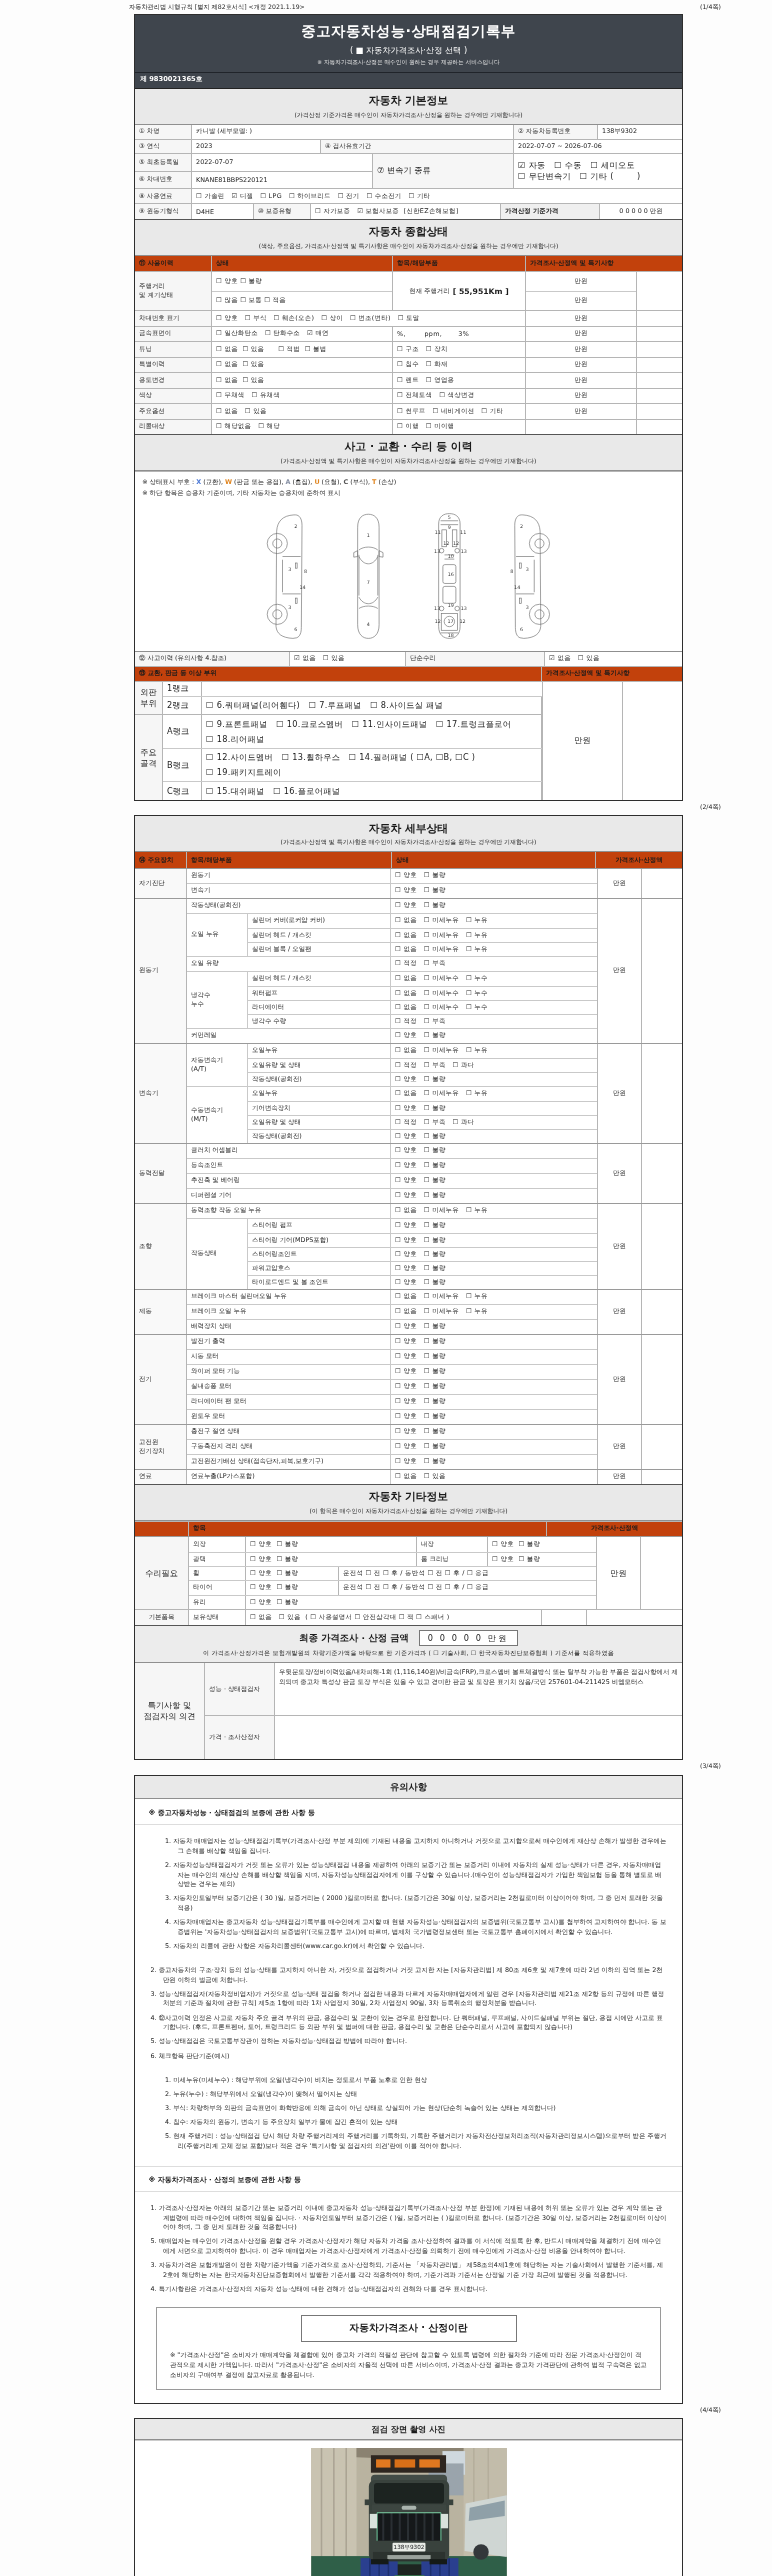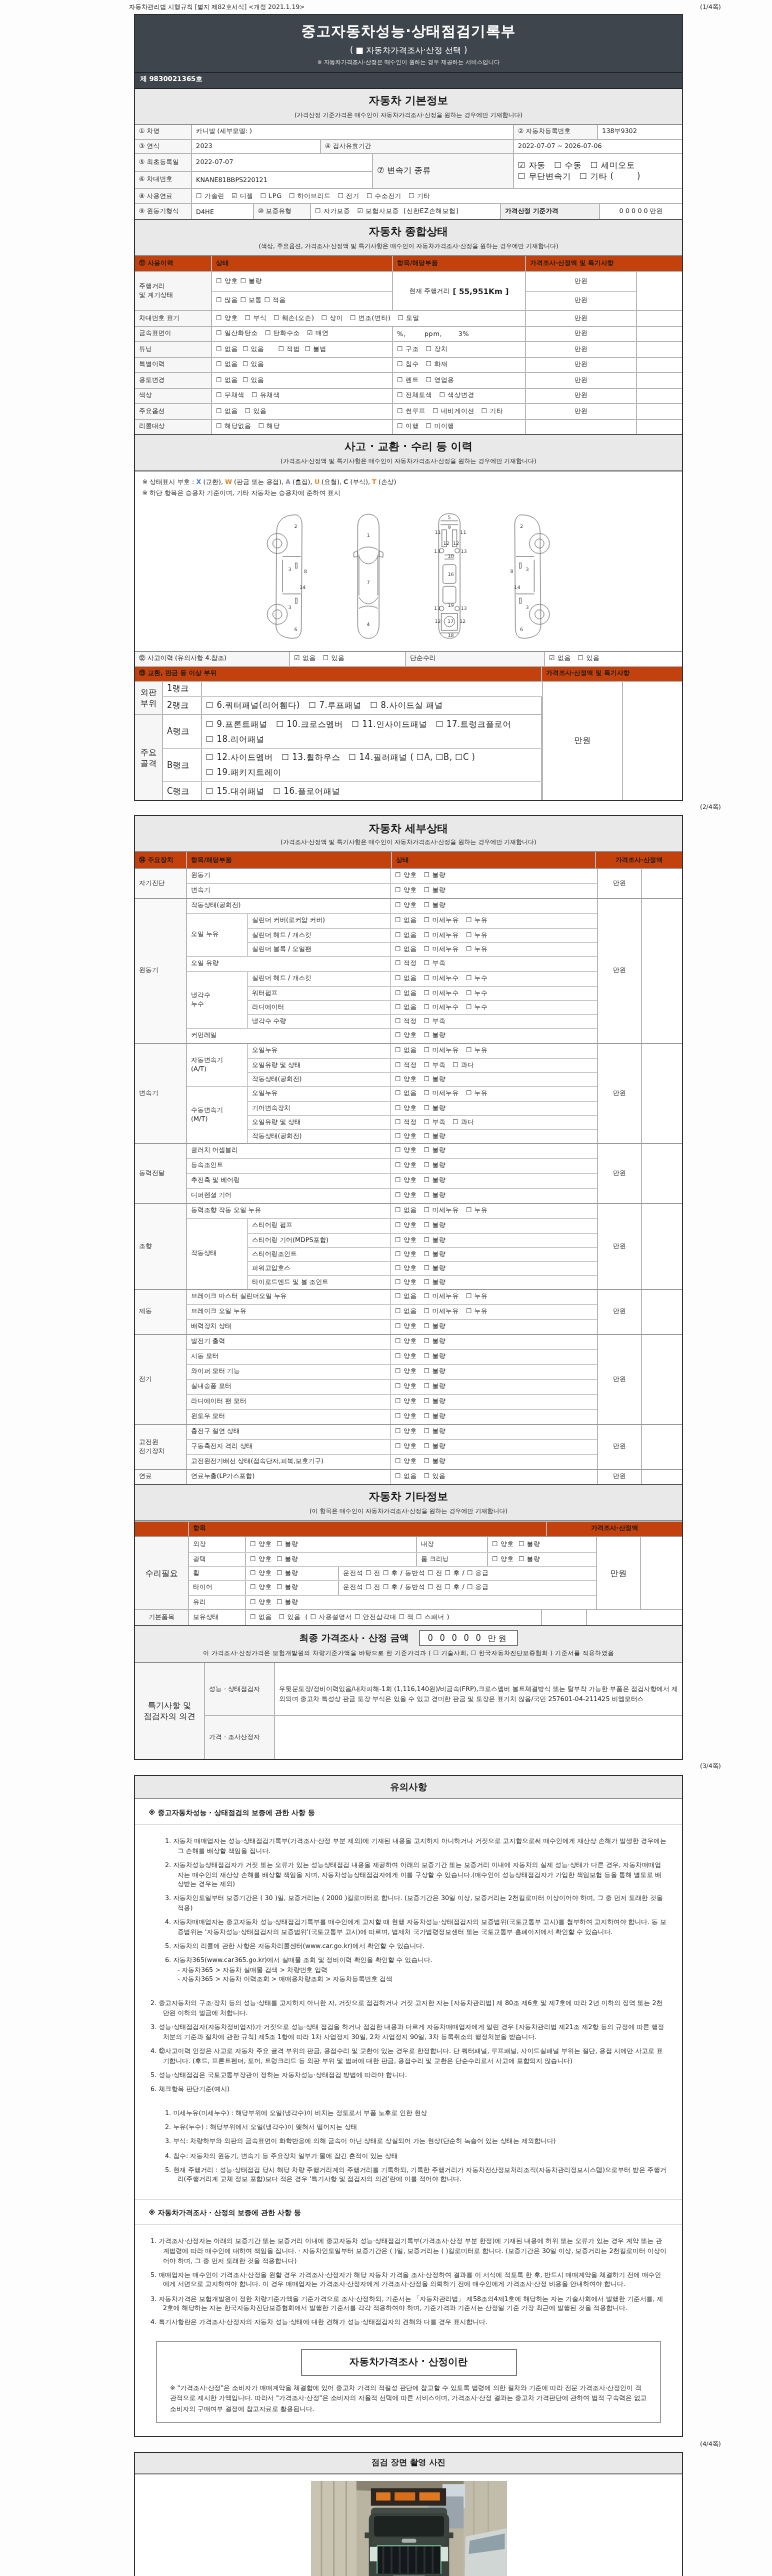--- a/index.html
+++ b/index.html
@@ -81,21 +81,21 @@
   .ms-mid{width:358px;}
   .msbody{display:flex;border-top:0.5px solid #9a9a9a;}
   .msrows{width:461px;}
   .msr{display:flex;border-top:0.5px solid #c9c9c9;min-height:14.4px;font-size:6.4px;}
   .msr:first-child{border-top:none;}
   
   .finalband{background:#ececec;border-top:1px solid #555;padding:4.6px 0 4.1px;text-align:center;}
   .finalband .fl{font-size:9.3px;font-weight:bold;vertical-align:middle;}
   .finalband .fv{display:inline-block;border:0.5px solid #777;background:#fff;padding:1.5px 8.2px;margin-left:7.2px;font-size:8.2px;letter-spacing:2.1px;vertical-align:middle;}
   .finalband .fn{font-size:6px;margin-top:3.1px;}
-  .op-g{width:70px;} .op-s{width:70px;} .op-t{flex:1;line-height:1.55;align-items:flex-start;padding-top:22px;}
+  .op-g{width:70px;} .op-s{width:70px;} .op-t{flex:1;line-height:1.55;align-items:flex-start;padding-top:5px;}
   
   .noticebody{padding:3.1px 0 5.2px;}
   .nt-h{font-size:7px;font-weight:bold;padding:6.2px 13.4px;border-bottom:0.5px solid #ddd;margin-bottom:5.2px;}
   .nt-list{padding:2.1px 15.5px 3.1px 15.5px;}
   .nt-list .li{font-size:6.4px;line-height:1.5;margin:4.6px 0;padding-left:12.4px;text-indent:-12.4px;white-space:pre-line;}
   .nt-list.indent{padding-left:30px;}
   .nt-div{border-top:0.5px solid #ddd;margin:6.2px 0 2.1px;}
   .pricebox-wrap{border:0.5px solid #9a9a9a;margin:5.2px 20.6px 8.2px;padding:0 0 8.2px;}
   .pricebox-title{width:216px;margin:-0.5px auto 5.2px;border:0.5px solid #777;text-align:center;font-size:9.8px;font-weight:bold;padding:6.2px 0;background:#fff;position:relative;top:7.2px;margin-bottom:14.4px;}
   .pricebox-text{font-size:6.4px;line-height:1.6;padding:0 13.4px;white-space:pre-line;}
@@ -997,23 +997,20 @@
   </div>
   <div class="noticebody">
     <div class="nt-h">※ 중고자동차성능 · 상태점검의 보증에 관한 사항 등</div>
     <div class="nt-list indent">
 
     <div class="li">1.   자동차 매매업자는 성능·상태점검기록부(가격조사·산정 부분 제외)에 기재된 내용을 고지하지 아니하거나 거짓으로 고지함으로써 매수인에게 재산상 손해가 발생한 경우에는 그 손해를 배상할 책임을 집니다.</div>
           <div class="li">2.   자동차성능상태점검자가 거짓 또는 오류가 있는 성능상태점검 내용을 제공하여 아래의 보증기간 또는 보증거리 이내에 자동차의 실제 성능·상태가 다른 경우, 자동차매매업자는 매수인의 재산상 손해를 배상할 책임을 지며, 자동차성능상태점검자에게 이를 구상할 수 있습니다.(매수인이 성능상태점검자가 가입한 책임보험 등을 통해 별도로 배상받는 경우는 제외)</div>
           <div class="li">3.   자동차인도일부터 보증기간은 ( 30 )일, 보증거리는 ( 2000 )킬로미터로 합니다. (보증기간은 30일 이상, 보증거리는 2천킬로미터 이상이어야 하며, 그 중 먼저 도래한 것을 적용)</div>
           <div class="li">4.   자동차매매업자는 중고자동차 성능·상태점검기록부를 매수인에게 고지할 때 현행 자동차성능·상태점검자의 보증범위(국토교통부 고시)를 첨부하여 고지하여야 합니다. 동 보증범위는 '자동차성능·상태점검자의 보증범위'(국토교통부 고시)에 따르며, 법제처 국가법령정보센터 또는 국토교통부 홈페이지에서 확인할 수 있습니다.</div>
           <div class="li">5.   자동차의 리콜에 관한 사항은 자동차리콜센터(www.car.go.kr)에서 확인할 수 있습니다.</div>
-          <div class="li">6.   자동차365(www.car365.go.kr)에서 실매물 조회 및 정비이력 확인을 확인할 수 있습니다.
-- 자동차365 &gt; 자동차 실매물 검색 &gt; 차량번호 입력
-- 자동차365 &gt; 자동차 이력조회 &gt; 매매용차량조회 &gt; 자동차등록번호 검색</div>
         </div>
     <div class="nt-list">
 
     <div class="li">2.   중고자동차의 구조·장치 등의 성능·상태를 고지하지 아니한 자, 거짓으로 점검하거나 거짓 고지한 자는 [자동차관리법] 제 80조 제6호 및 제7호에 따라 2년 이하의 징역 또는 2천만원 이하의 벌금에 처합니다.</div>
           <div class="li">3.   성능·상태점검자(자동차정비업자)가 거짓으로 성능·상태 점검을 하거나 점검한 내용과 다르게 자동차매매업자에게 알린 경우 [자동차관리법 제21조 제2항 등의 규정에 따른 행정처분의 기준과 절차에 관한 규칙] 제5조 1항에 따라 1차 사업정지 30일, 2차 사업정지 90일, 3차 등록취소의 행정처분을 받습니다.</div>
           <div class="li">4.   ⑫사고이력 인정은 사고로 자동차 주요 골격 부위의 판금, 용접수리 및 교환이 있는 경우로 한정합니다. 단 쿼터패널, 루프패널, 사이드실패널 부위는 절단, 용접 시에만 사고로 표기합니다. (후드, 프론트펜더, 도어, 트렁크리드 등 외판 부위 및 범퍼에 대한 판금, 용접수리 및 교환은 단순수리로서 사고에 포함되지 않습니다)</div>
           <div class="li">5.   성능·상태점검은 국토교통부장관이 정하는 자동차성능·상태점검 방법에 따라야 합니다.</div>
           <div class="li">6.   체크항목 판단기준(예시)</div>
         </div>
     <div class="nt-list indent">

